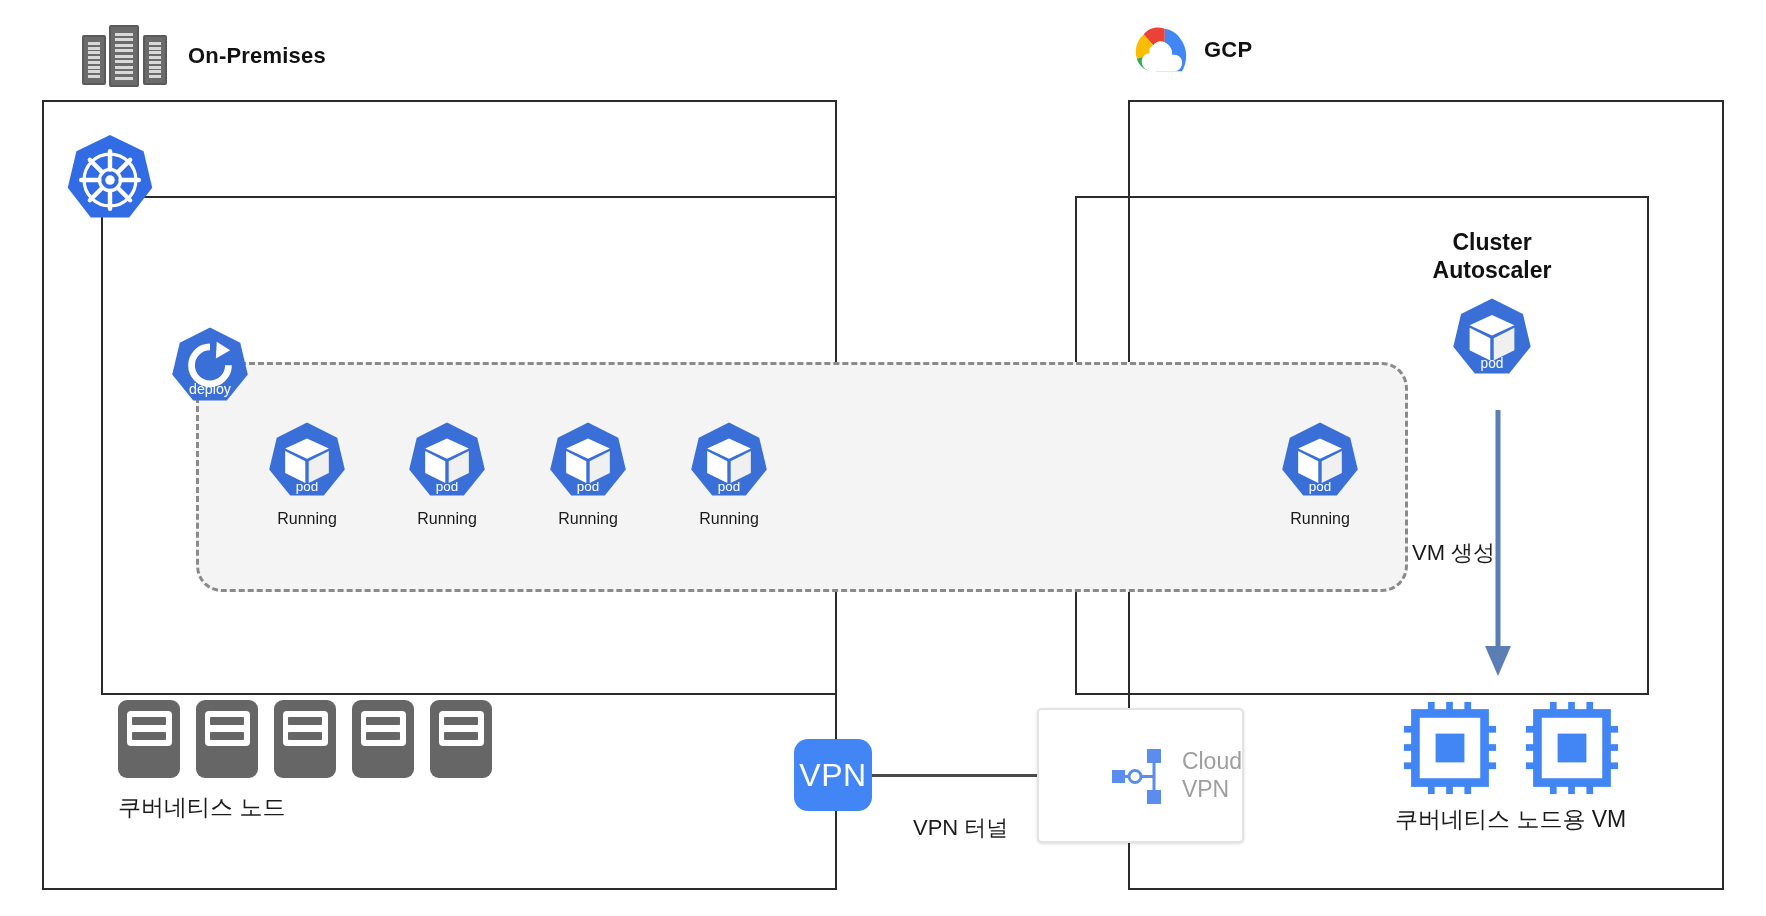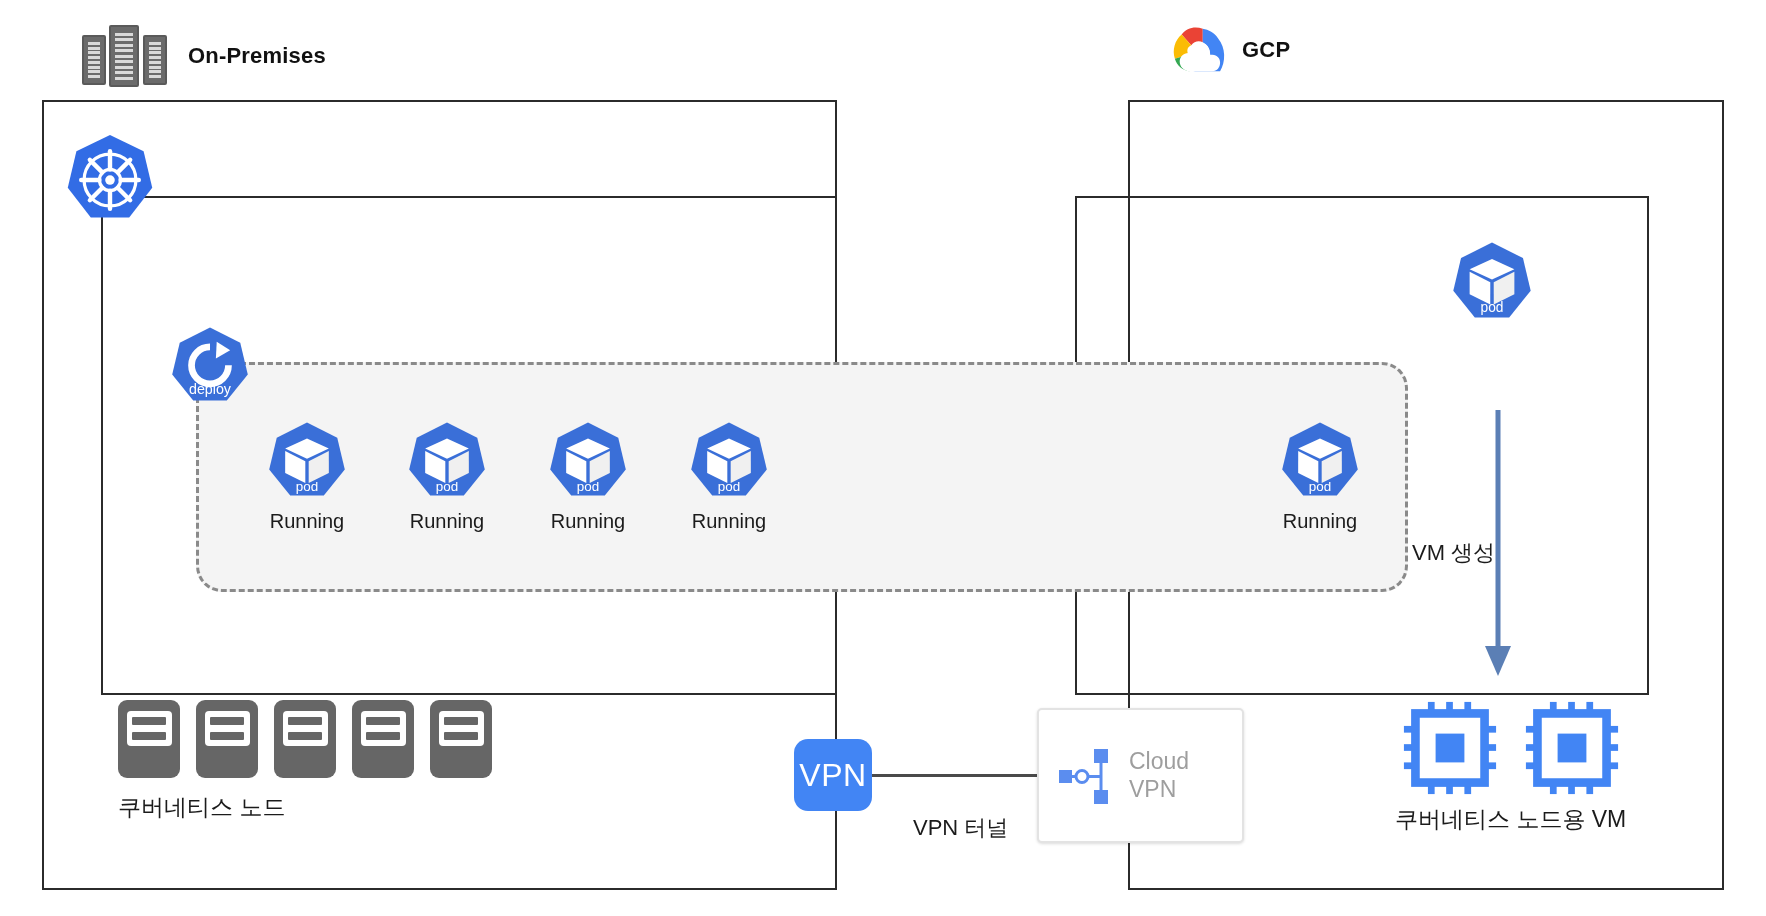--- a/index.html
+++ b/index.html
@@ -33,21 +33,21 @@
                   border: 2px solid #2b2b2b; background: transparent; }
 
   
   .zone-title {
     position: absolute;
     display: flex;
     align-items: center;
     gap: 14px;
   }
   #onprem-title { left: 46px; top: 25px; margin-left: 36px; }
-  #gcp-title    { left: 1166px; top: 25px; align-items: center; }
+  #gcp-title    { left: 1128px; top: 25px; align-items: center; }
   .zone-title .label {
     font-size: 22px;
     font-weight: bold;
     color: #111111;
     letter-spacing: 0.2px;
   }
 
   
   .datacenter-icon { position: relative; width: 92px; height: 62px; }
   .rack {
@@ -90,21 +90,21 @@
   .pod-cell {
     position: absolute;
     width: 110px;
     display: flex;
     flex-direction: column;
     align-items: center;
   }
   .pod-ico { width: 84px; height: 84px; }
   .pod-status {
     margin-top: 6px;
-    font-size: 20px;
+    font-size: 16px;
     color: #1b1b1b;
     white-space: nowrap;
   }
 
   
   #autoscaler-col {
     position: absolute;
     left: 1402px; top: 228px;
     width: 180px;
     display: flex; flex-direction: column; align-items: center;
@@ -171,20 +171,21 @@
   #cloudvpn-card {
     position: absolute; left: 1037px; top: 708px;
     width: 207px; height: 135px;
     background: #ffffff;
     border: 2px solid #e3e3e3;
     border-radius: 5px;
     box-shadow: 0 1px 3px rgba(0,0,0,0.14);
     display: flex; align-items: center; gap: 14px;
     padding-left: 18px;
     z-index: 5;
+    justify-content: flex-end;
   }
   #cloudvpn-label {
     font-size: 23px; color: #9e9e9e; line-height: 1.2;
   }
 
   
   #vm-group {
     position: absolute; left: 1395px; top: 700px;
     display: flex; flex-direction: column; align-items: center;
   }
@@ -328,20 +329,24 @@
       <polygon points="50,3 86,21 95,59 70,90 30,90 5,59 14,21" fill="#3a6fd8"></polygon>
       <polygon points="50,22 76,34 50,46 24,34" fill="#ffffff"></polygon>
       <polygon points="24,37 48,49 48,75 24,63" fill="#ffffff"></polygon>
       <polygon points="52,49 76,37 76,63 52,75" fill="#f0f0f0"></polygon>
       <text x="50" y="84" font-family="Liberation Sans, sans-serif" font-size="16" fill="#ffffff" text-anchor="middle">pod</text>
     </svg>
     <span class="pod-status">Running</span>
   </div>
 
   <div id="autoscaler-col">
+    <div id="autoscaler-title">
+      <div>Cluster</div>
+      <div>Autoscaler</div>
+    </div>
     <svg id="autoscaler-pod" viewBox="0 0 100 100">
       <polygon points="50,3 86,21 95,59 70,90 30,90 5,59 14,21" fill="#3a6fd8"></polygon>
       <polygon points="50,22 76,34 50,46 24,34" fill="#ffffff"></polygon>
       <polygon points="24,37 48,49 48,75 24,63" fill="#ffffff"></polygon>
       <polygon points="52,49 76,37 76,63 52,75" fill="#f0f0f0"></polygon>
       <text x="50" y="84" font-family="Liberation Sans, sans-serif" font-size="16" fill="#ffffff" text-anchor="middle">pod</text>
     </svg>
   </div>
 
   <svg id="vm-arrow" viewBox="0 0 40 270">

